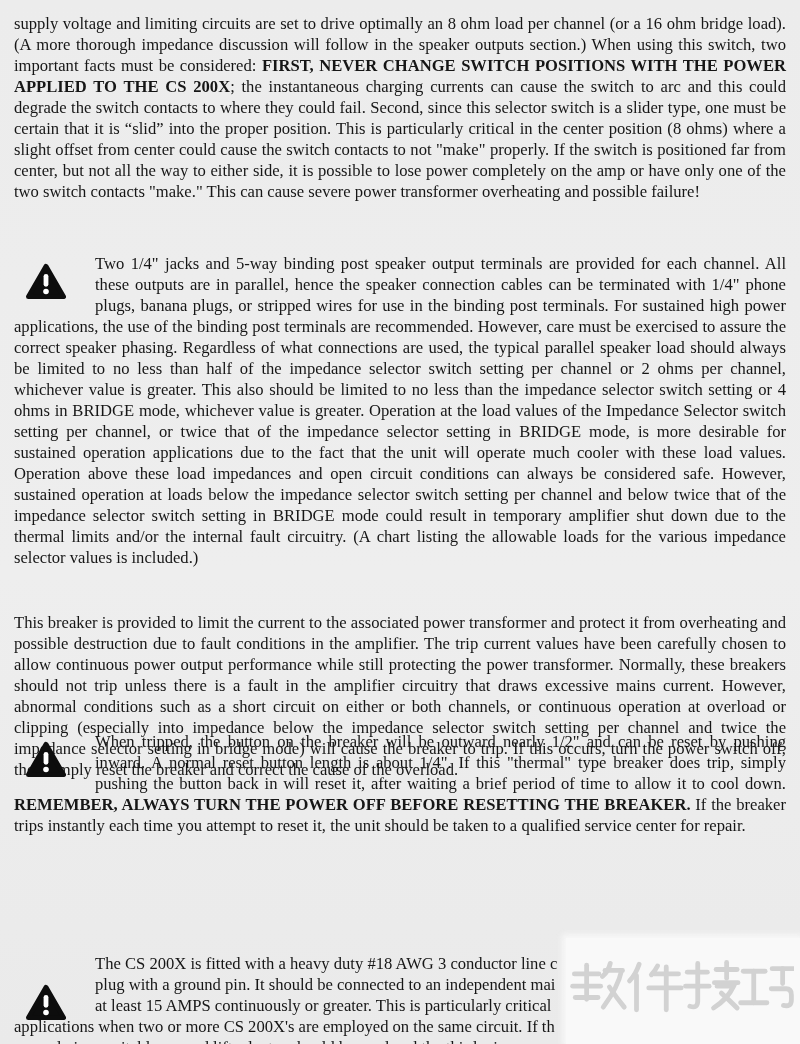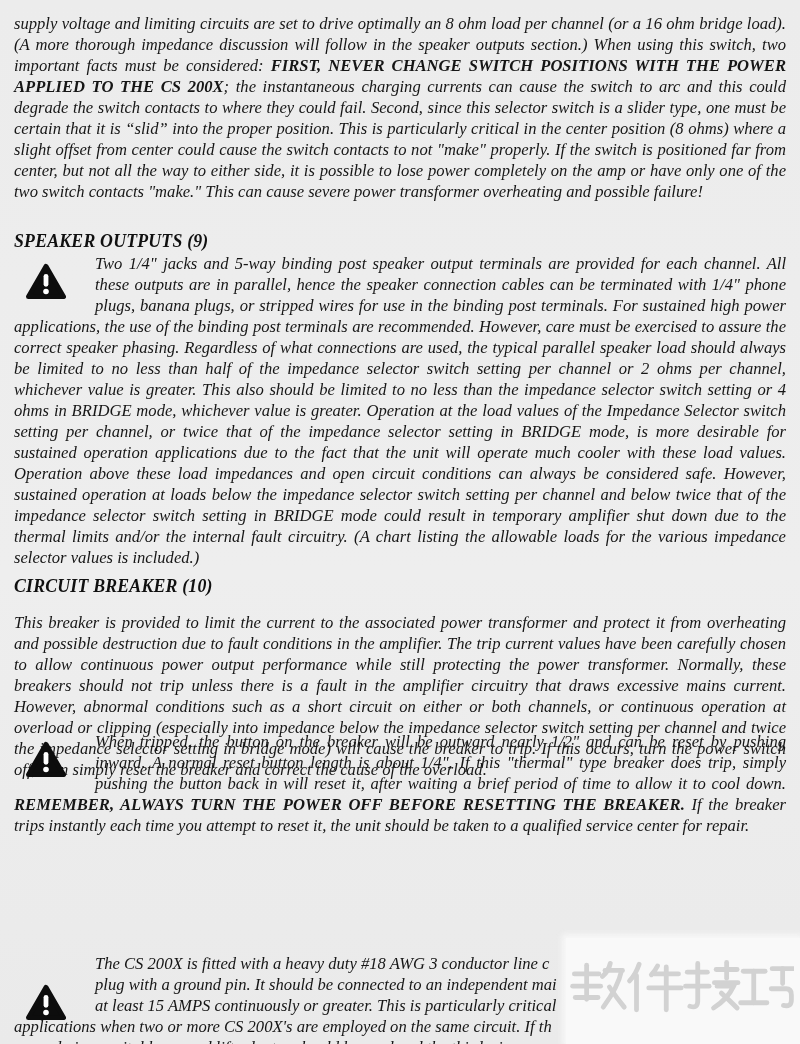--- a/index.html
+++ b/index.html
@@ -7,21 +7,20 @@
     width: 800px; height: 1044px;
     background: #e9e9e9;
     font-family: "Liberation Serif", serif;
     color: #161616;
   }
   .page {
     position: relative;
     width: 800px; height: 1044px;
     background: linear-gradient(180deg, #ececec 0%, #eeeeee 55%, #eaeaea 100%);
     overflow: hidden;
-    font-style: italic;
   }
   .block { position: absolute; left: 14px; width: 772px; }
   p.body {
     margin: 0;
     font-size: 16.6px;
     line-height: 21px;
     text-align: justify;
     color: #161616;
   }
   p.body b { font-weight: bold; }
@@ -57,38 +56,32 @@
 </style>
 </head>
 <body>
 
 <div class="page">
 
   <div class="block" style="top:13px">
     <p class="body"><span>supply voltage and limiting circuits are set to drive optimally an 8 ohm load per channel (or a 16 ohm bridge load). (A more thorough impedance discussion will follow in the speaker outputs section.) When using this switch, two important facts must be considered:  </span><b>FIRST, NEVER CHANGE SWITCH POSITIONS WITH THE POWER APPLIED TO THE CS 200X</b><span>; the instantaneous charging currents can cause the switch to arc and this could degrade the switch contacts to where they could fail. Second, since this selector switch is a slider type, one must be certain that it is “slid” into the proper position. This is particularly critical in the center position (8 ohms) where a slight offset from center could cause the switch contacts to not "make" properly. If the switch is positioned far from center, but not all the way to either side, it is possible to lose power completely on the amp or have only one of the two switch contacts "make." This can cause severe power transformer overheating and possible failure!</span></p>
   </div>
 
-  <div class="block" style="top:231px">
-    <h2 class="head">SPEAKER OUTPUTS (9)</h2>
-  </div>
   <div class="block" style="top:253px">
     <p class="body">
       <span class="warn-float">
         <svg viewBox="0 0 100 90" width="40" height="47" aria-hidden="true">
           <path d="M50 7 L94 83 H6 Z" fill="#0d0d0d" stroke="#0d0d0d" stroke-width="12" stroke-linejoin="round"></path>
           <rect x="44" y="26" width="12" height="32" rx="6" fill="#ffffff"></rect>
           <circle cx="50" cy="70" r="7" fill="#ffffff"></circle>
         </svg>
       </span><span>Two 1/4" jacks and 5-way binding post speaker output terminals are provided for each channel. All these outputs are in parallel, hence the speaker connection cables can be terminated with 1/4" phone plugs, banana plugs, or stripped wires for use in the binding post terminals. For sustained high power applications, the use of the binding post terminals are recommended. However, care must be exercised to assure the correct speaker phasing. Regardless of what connections are used, the typical parallel speaker load should always be limited to no less than half of the impedance selector switch setting per channel or 2 ohms per channel, whichever value is greater. This also should be limited to no less than the impedance selector switch setting or 4 ohms in BRIDGE mode, whichever value is greater. Operation at the load values of the Impedance Selector switch setting per channel, or twice that of the impedance selector setting in BRIDGE mode, is more desirable for sustained operation applications due to the fact that the unit will operate much cooler with these load values. Operation above these load impedances and open circuit conditions can always be considered safe. However, sustained operation at loads below the impedance selector switch setting per channel and below twice that of the impedance selector switch setting in BRIDGE mode could result in temporary amplifier shut down due to the thermal limits and/or the internal fault circuitry. (A chart listing the allowable loads for the various impedance selector values is included.)</span>
     </p>
   </div>
 
-  <div class="block" style="top:576px">
-    <h2 class="head">CIRCUIT BREAKER (10)</h2>
-  </div>
   <div class="block" style="top:612px">
     <p class="body">This breaker is provided to limit the current to the associated power transformer and protect it from overheating and possible destruction due to fault conditions in the amplifier. The trip current values have been carefully chosen to allow continuous power output performance while still protecting the power transformer. Normally, these breakers should not trip unless there is a fault in the amplifier circuitry that draws excessive mains current. However, abnormal conditions such as a short circuit on either or both channels, or continuous operation at overload or clipping (especially into impedance below the impedance selector switch setting per channel and twice the impedance selector setting in bridge mode) will cause the breaker to trip. If this occurs, turn the power switch off, then simply reset the breaker and correct the cause of the overload.</p>
   </div>
   <div class="block" style="top:731px">
     <p class="body">
       <span class="warn-float">
         <svg viewBox="0 0 100 90" width="40" height="47" aria-hidden="true">
           <path d="M50 7 L94 83 H6 Z" fill="#0d0d0d" stroke="#0d0d0d" stroke-width="12" stroke-linejoin="round"></path>
           <rect x="44" y="26" width="12" height="32" rx="6" fill="#ffffff"></rect>
           <circle cx="50" cy="70" r="7" fill="#ffffff"></circle>

